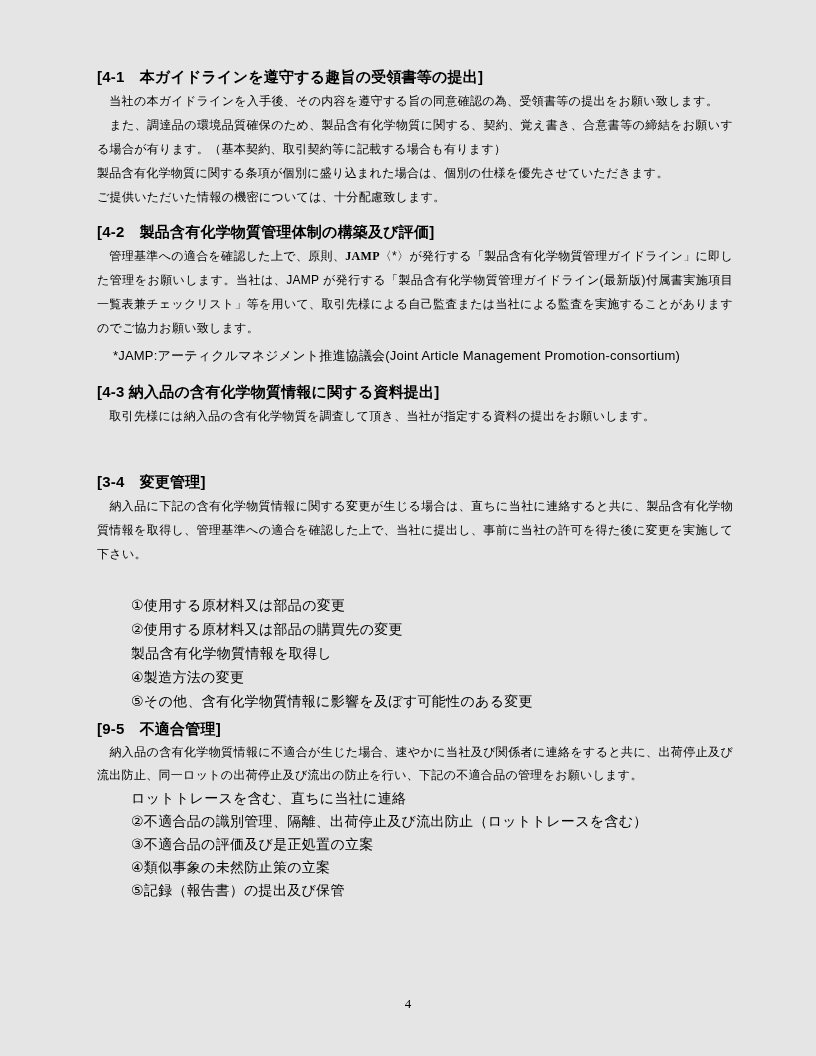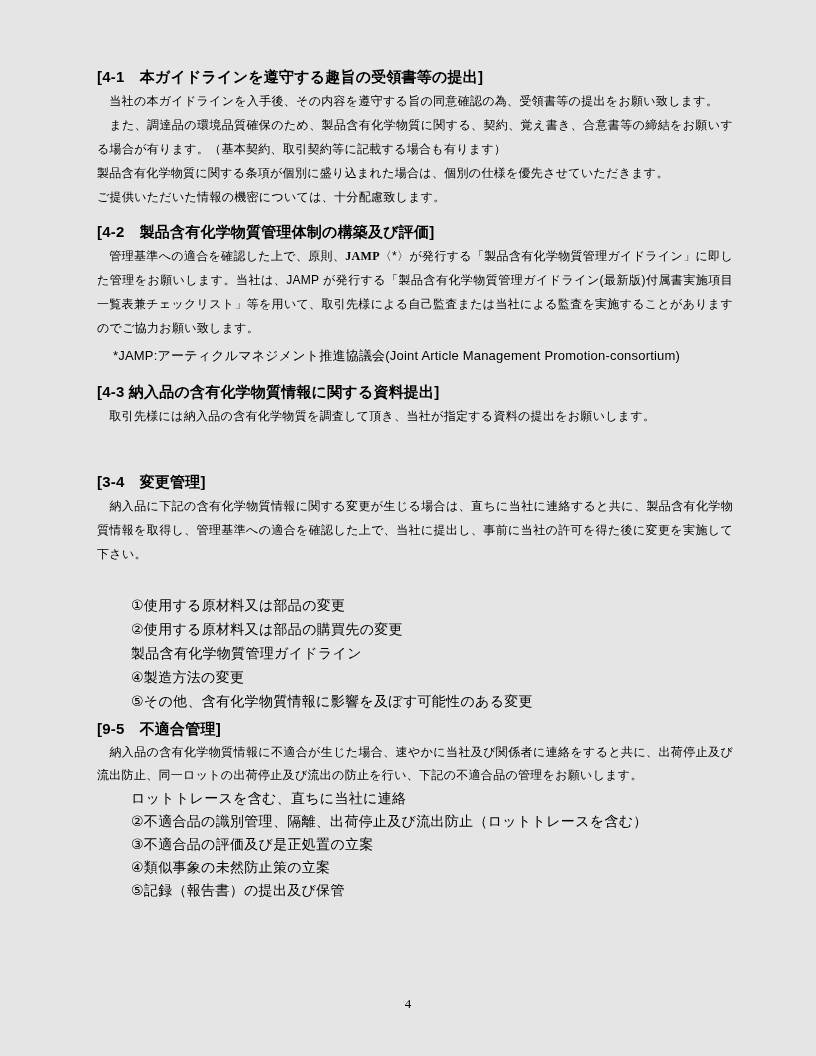--- a/index.html
+++ b/index.html
@@ -100,21 +100,21 @@
       <h2 class="hd">[4-3 納入品の含有化学物質情報に関する資料提出]</h2>
       <p class="para">　取引先様には納入品の含有化学物質を調査して頂き、当社が指定する資料の提出をお願いします。</p>
     </section>
 
     <section class="sec-44">
       <h2 class="hd">[3-4　変更管理]</h2>
       <p class="para">　納入品に下記の含有化学物質情報に関する変更が生じる場合は、直ちに当社に連絡すると共に、製品含有化学物質情報を取得し、管理基準への適合を確認した上で、当社に提出し、事前に当社の許可を得た後に変更を実施して下さい。</p>
       <ul class="items">
         <li>①使用する原材料又は部品の変更</li>
         <li>②使用する原材料又は部品の購買先の変更</li>
-        <li>製品含有化学物質管理ガイドライン</li>
+        <li>製品含有化学物質情報を取得し</li>
         <li>④製造方法の変更</li>
         <li>⑤その他、含有化学物質情報に影響を及ぼす可能性のある変更</li>
       </ul>
     </section>
 
     <section class="sec-45">
       <h2 class="hd">[9-5　不適合管理]</h2>
       <p class="para">　納入品の含有化学物質情報に不適合が生じた場合、速やかに当社及び関係者に連絡をすると共に、出荷停止及び流出防止、同一ロットの出荷停止及び流出の防止を行い、下記の不適合品の管理をお願いします。</p>
       <ul class="items">
         <li>ロットトレースを含む、直ちに当社に連絡</li>

